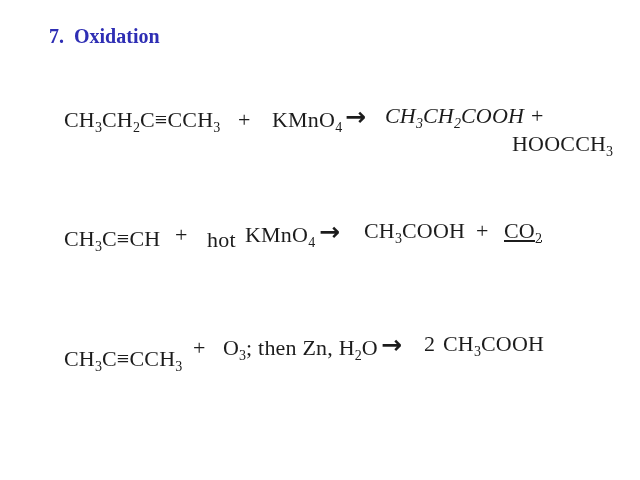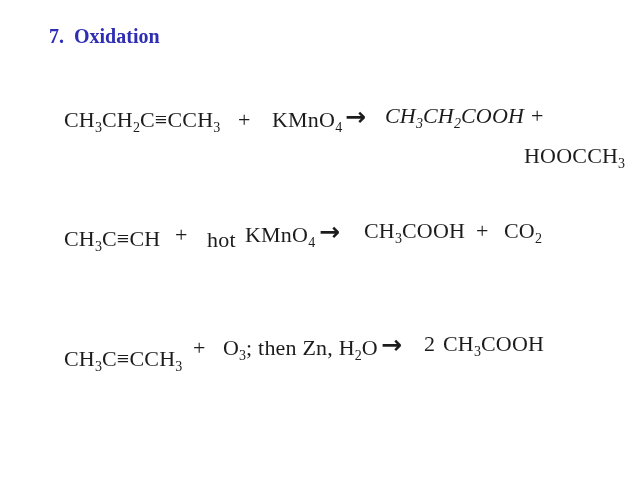--- a/index.html
+++ b/index.html
@@ -50,32 +50,32 @@
 
   <h1 class="title">7.  Oxidation</h1>
 
   <div>
     <span class="tok" style="left:64px; top:107px;"><span>CH</span><sub>3</sub><span>CH</span><sub>2</sub><span>C≡CCH</span><sub>3</sub></span>
     <span class="tok" style="left:238px; top:107px;">+</span>
     <span class="tok" style="left:272px; top:107px;"><span>KMnO</span><sub>4</sub></span>
     <span class="arrow" style="left:345px; top:102px;">→</span>
     <span class="tok" style="left:385px; top:103px;font-style:italic;"><span>CH</span><sub>3</sub><span>CH</span><sub>2</sub><span>COOH</span></span>
     <span class="tok" style="left:531px; top:103px;">+</span>
-    <span class="tok" style="left:512px; top:143px;margin-left:12px;"><span>HOOCCH</span><sub>3</sub></span>
+    <span class="tok" style="left:512px; top:131px;"><span>HOOCCH</span><sub>3</sub></span>
   </div>
 
   <div>
     <span class="tok" style="left:64px; top:226px;"><span>CH</span><sub>3</sub><span>C≡CH</span></span>
     <span class="tok" style="left:175px; top:222px;">+</span>
     <span class="tok" style="left:207px; top:227px;">hot</span>
     <span class="tok" style="left:245px; top:222px;"><span>KMnO</span><sub>4</sub></span>
     <span class="arrow" style="left:319px; top:217px;">→</span>
     <span class="tok" style="left:364px; top:218px;"><span>CH</span><sub>3</sub><span>COOH</span></span>
     <span class="tok" style="left:476px; top:218px;">+</span>
-    <span class="tok" style="left:504px; top:218px;"><span>CO</span><sub>2</sub></span>
+    <span class="tok" style="left:504px; top:218px;text-decoration:underline;"><span>CO</span><sub>2</sub></span>
   </div>
 
   <div>
     <span class="tok" style="left:64px; top:346px;"><span>CH</span><sub>3</sub><span>C≡CCH</span><sub>3</sub></span>
     <span class="tok" style="left:193px; top:335px;">+</span>
     <span class="tok" style="left:223px; top:335px;"><span>O</span><sub>3</sub><span>; then Zn, H</span><sub>2</sub><span>O</span></span>
     <span class="arrow" style="left:381px; top:330px;">→</span>
     <span class="tok" style="left:424px; top:331px;">2</span>
     <span class="tok" style="left:443px; top:331px;"><span>CH</span><sub>3</sub><span>COOH</span></span>
   </div>

